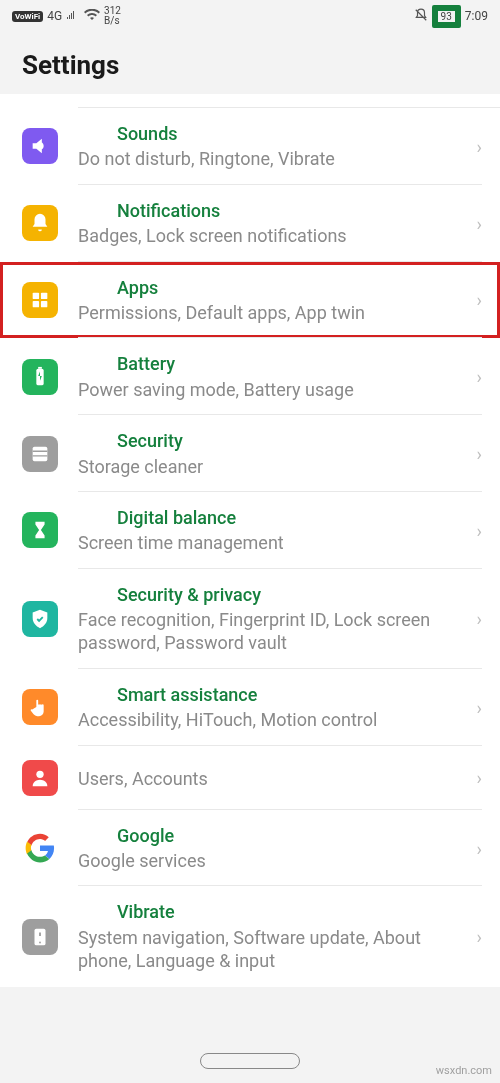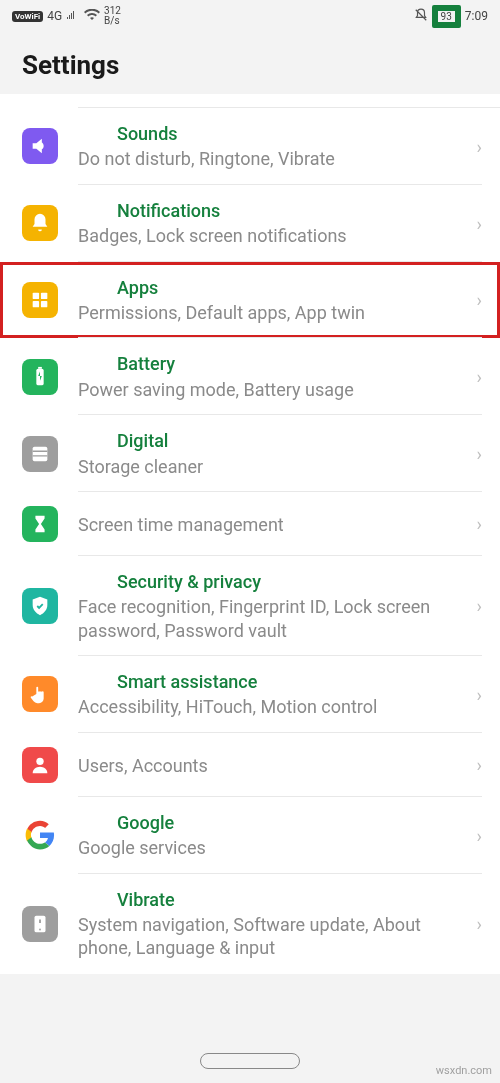--- a/index.html
+++ b/index.html
@@ -213,33 +213,34 @@
   </div>
 
   <div class="row">
     <div class="icon-box" style="background:#9e9e9e">
       <svg viewBox="0 0 24 24" fill="#fff">
           <rect x="4" y="4" width="16" height="16" rx="2"></rect>
           <path d="M4 9h16M4 14h16" stroke="#9e9e9e" stroke-width="1.5"></path>
         </svg>
     </div>
     <div class="row-text">
-      <div class="row-title">Digital</div>
+      <div class="row-title">Security</div>
       <div class="row-sub">Storage cleaner</div>
     </div>
     <span class="chevron">›</span>
   </div>
 
   <div class="row">
     <div class="icon-box" style="background:#24b45d">
       <svg viewBox="0 0 24 24" fill="#fff">
           <path d="M7 3h10v3l-4 6 4 6v3H7v-3l4-6-4-6V3z"></path>
         </svg>
     </div>
     <div class="row-text">
+      <div class="row-title">Digital balance</div>
       <div class="row-sub">Screen time management</div>
     </div>
     <span class="chevron">›</span>
   </div>
 
   <div class="row">
     <div class="icon-box" style="background:#1fb6a1">
       <svg viewBox="0 0 24 24" fill="#fff">
           <path d="M12 2l8 3v6c0 5-3.5 9-8 11-4.5-2-8-6-8-11V5l8-3z"></path>
           <path d="M9 12l2 2 4-4" stroke="#1fb6a1" stroke-width="2" fill="none"></path>

